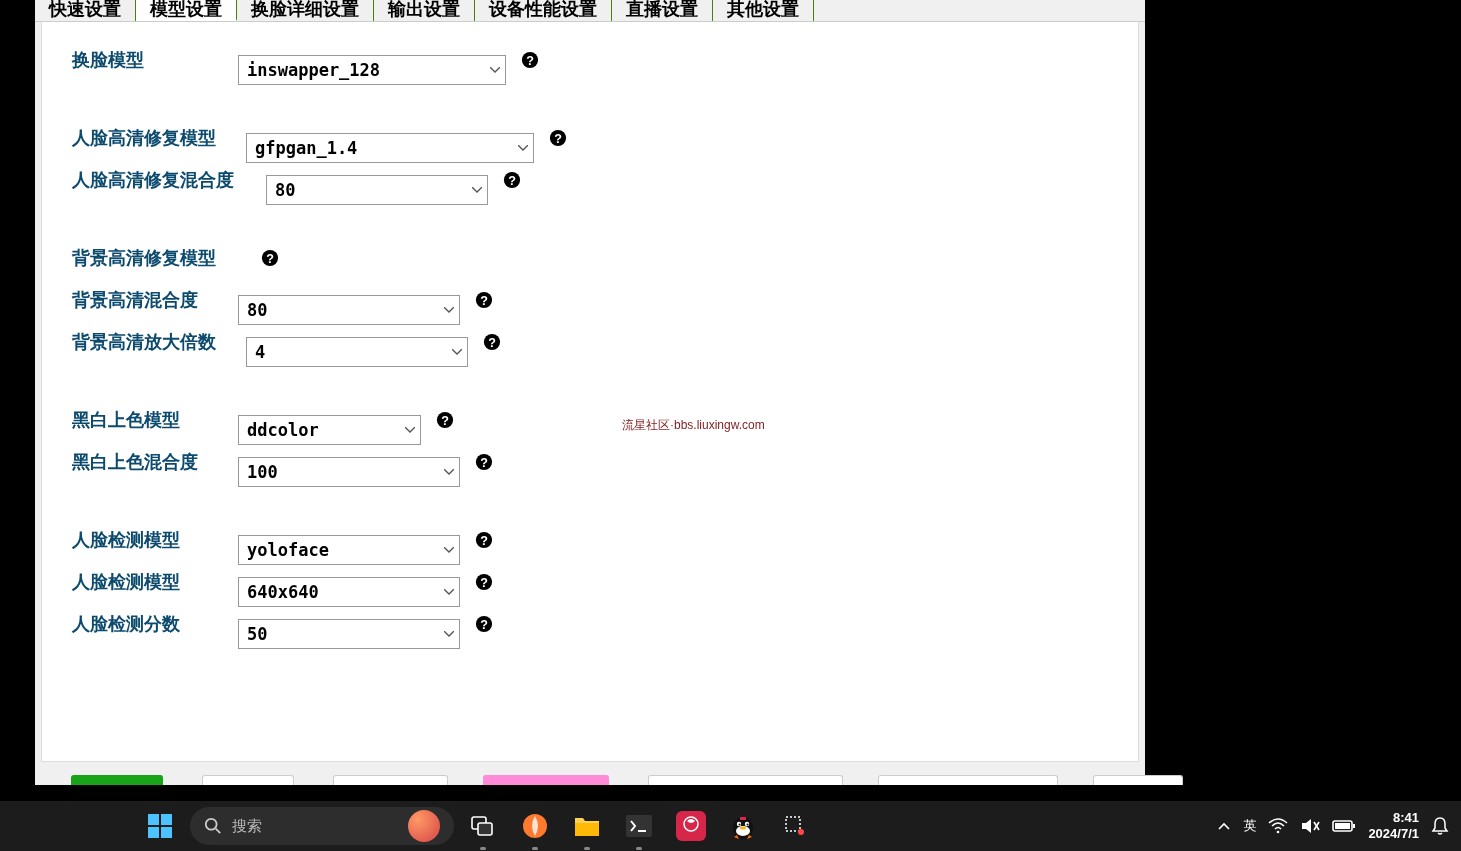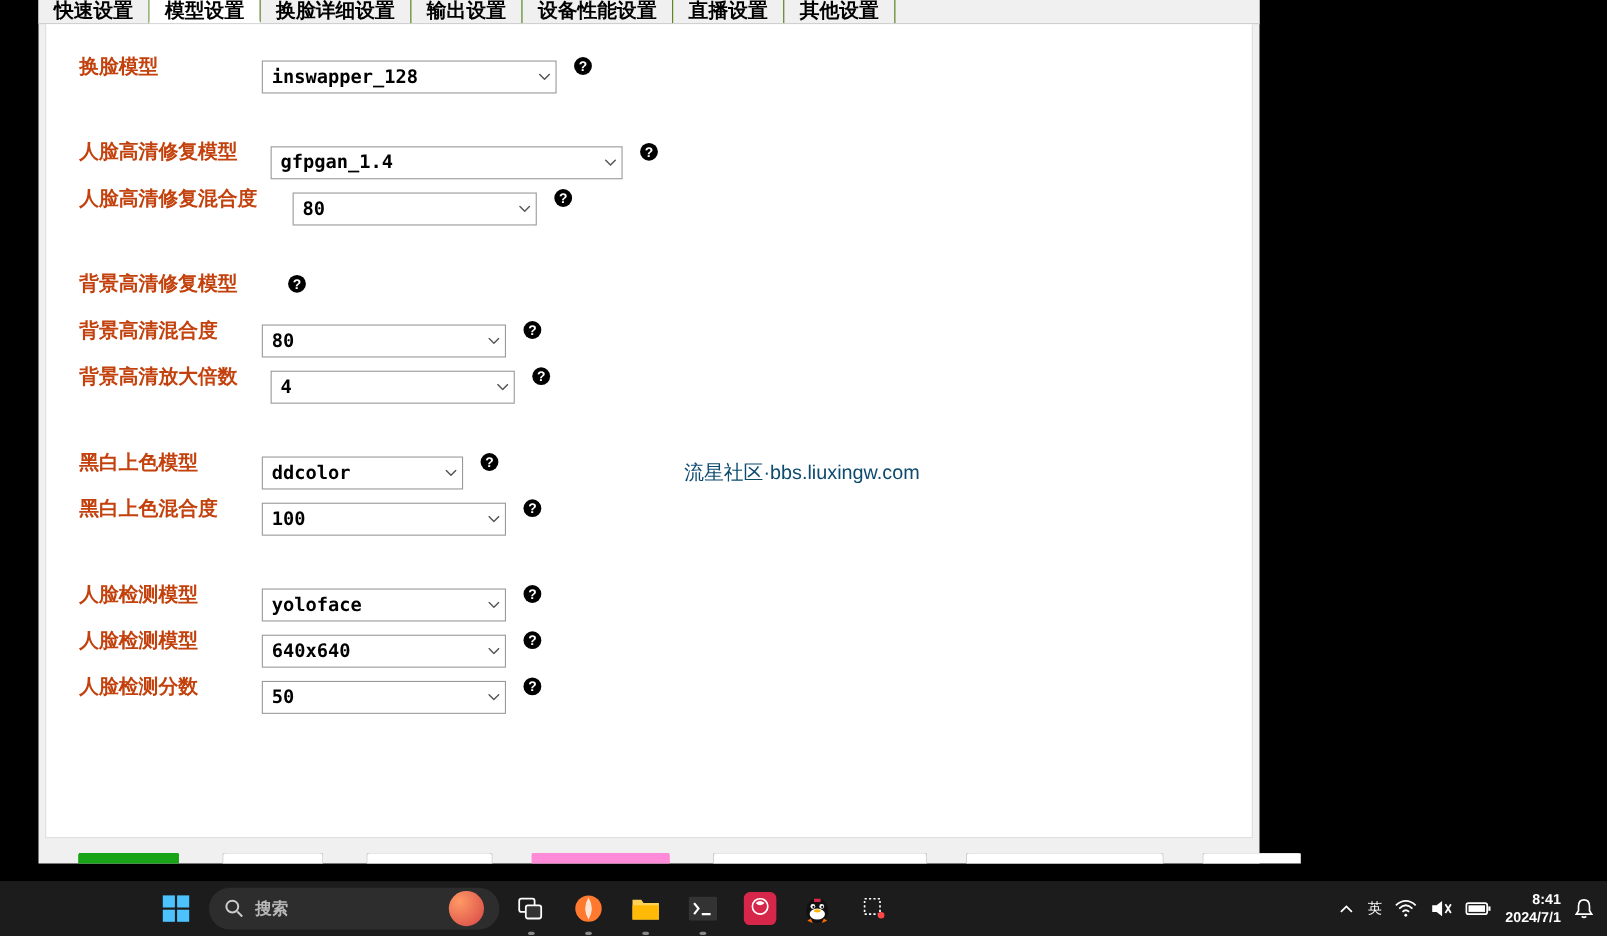--- a/index.html
+++ b/index.html
@@ -53,21 +53,21 @@
       display: flex;
       align-items: center;
       margin-bottom: 6px;
       height: 36px;
     }
     .form-label {
       font-size: 18px;
       font-weight: bold;
       font-family: Liberation Mono, monospace;
       min-width: 166px;
-      color: #c2410c;
+      color: #0c4a6e;
     }
     .combo {
       display: flex;
       align-items: center;
       border: 1px solid #999;
       background: #fff;
       height: 30px;
       font-family: "Consolas", monospace;
       font-size: 17px;
       font-weight: bold;
@@ -94,22 +94,22 @@
       display: flex;
       align-items: center;
       justify-content: center;
       cursor: pointer;
     }
     .help svg { width: 18px; height: 18px; }
     .watermark {
       position: absolute;
       left: 580px;
       top: 395px;
-      font-size: 18px;
-      color: #0c4a6e;
+      font-size: 12px;
+      color: #7f1d1d;
       font-family: "Microsoft YaHei", Arial, sans-serif;
     }
     .bottom-buttons {
       position: absolute;
       bottom: 0;
       left: 36px;
       display: flex;
       gap: 9px;
     }
     .btn {
@@ -156,21 +156,20 @@
     }
     .search-box {
       display: flex;
       align-items: center;
       background: #2d2d2d;
       border-radius: 20px;
       height: 38px;
       width: 264px;
       padding: 13px 14px;
       margin-left: 4px;
-      font-weight: bold;
     }
     .search-box svg { width: 18px; height: 18px; flex-shrink: 0; }
     .search-text {
       margin-left: 10px;
       color: #b8b8b8;
       font-size: 15px;
       flex: 1;
     }
     .search-pic {
       width: 32px; height: 32px;
@@ -242,21 +241,21 @@
               <circle cx="10" cy="10" r="9" fill="#000"></circle>
               <text x="10" y="15" text-anchor="middle" fill="#fff" font-size="14" font-weight="bold">?</text>
             </svg>
           </span>
       </div>
     </div>
 
     <div class="form-group">
       <div class="form-row">
         <span class="form-label" style="min-width:174px">人脸高清修复模型</span>
-        <div class="combo" style="width:320px">
+        <div class="combo" style="width:288px">
           <span class="combo-text">gfpgan_1.4</span>
           <span class="combo-arrow">
               <svg viewBox="0 0 10 6">
                 <path d="M0 0 L5 5 L10 0" fill="none" stroke="#555" stroke-width="1.3"></path>
               </svg>
             </span>
         </div>
         <span class="help">
             <svg viewBox="0 0 20 20">
               <circle cx="10" cy="10" r="9" fill="#000"></circle>

